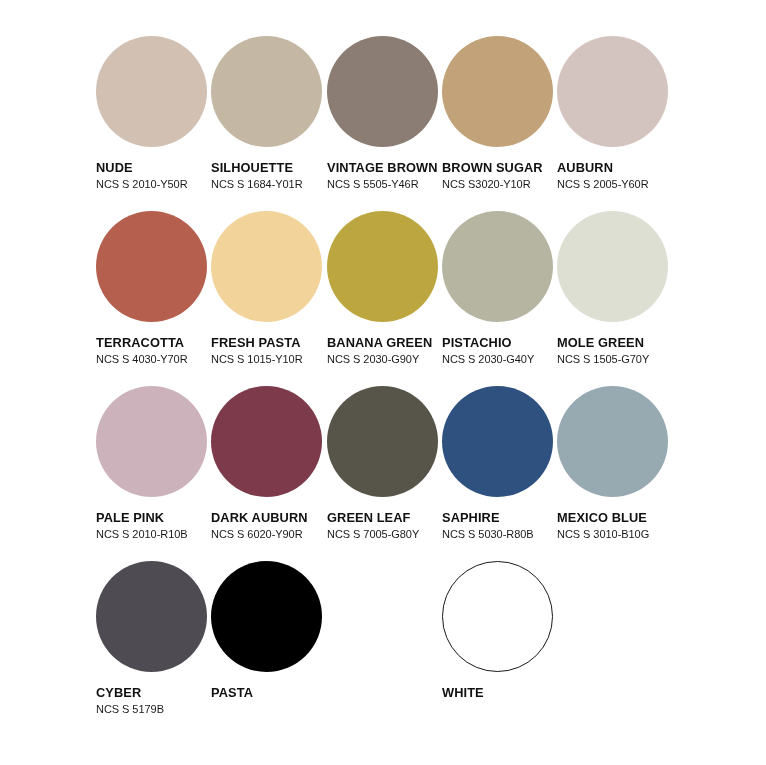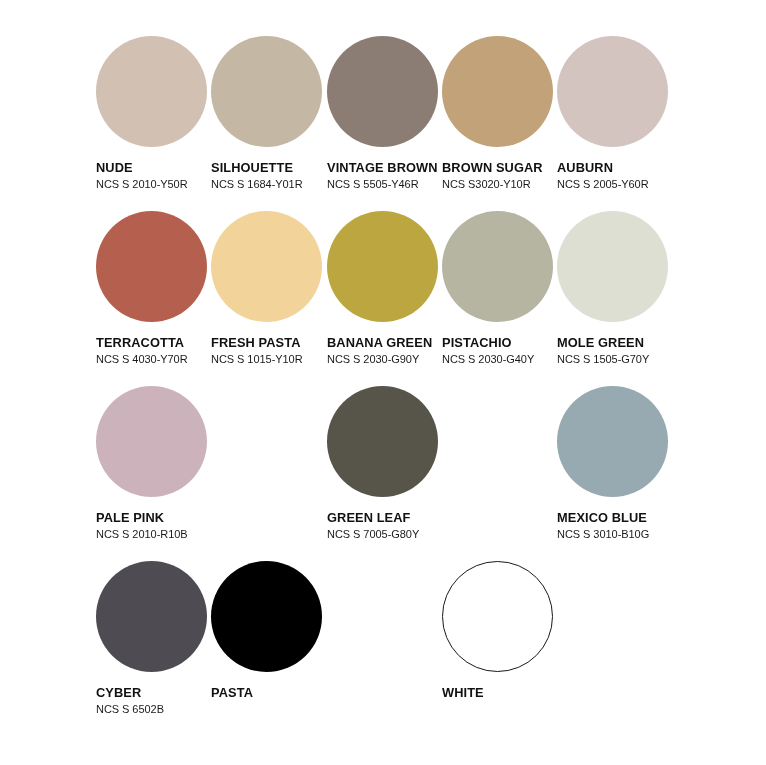--- a/index.html
+++ b/index.html
@@ -137,37 +137,47 @@
       <div class="swatch-code">NCS S 1505-G70Y</div>
     </div>
   </div>
 
   <div class="palette-row row-3">
     <div class="swatch-cell col-0">
       <div class="swatch-disc" style="background-color: rgb(204, 179, 187);"></div>
       <div class="swatch-name">PALE PINK</div>
       <div class="swatch-code">NCS S 2010-R10B</div>
     </div>
+    <div class="swatch-cell col-1">
+      <div class="swatch-disc" style="background-color: rgb(125, 58, 74);"></div>
+      <div class="swatch-name">DARK AUBURN</div>
+      <div class="swatch-code">NCS S 6020-Y90R</div>
+    </div>
     <div class="swatch-cell col-2">
       <div class="swatch-disc" style="background-color: rgb(87, 84, 73);"></div>
       <div class="swatch-name">GREEN LEAF</div>
       <div class="swatch-code">NCS S 7005-G80Y</div>
+    </div>
+    <div class="swatch-cell col-3">
+      <div class="swatch-disc" style="background-color: rgb(47, 81, 127);"></div>
+      <div class="swatch-name">SAPHIRE</div>
+      <div class="swatch-code">NCS S 5030-R80B</div>
     </div>
     <div class="swatch-cell col-4">
       <div class="swatch-disc" style="background-color: rgb(151, 170, 177);"></div>
       <div class="swatch-name">MEXICO BLUE</div>
       <div class="swatch-code">NCS S 3010-B10G</div>
     </div>
   </div>
 
   <div class="palette-row row-4">
     <div class="swatch-cell col-0">
       <div class="swatch-disc" style="background-color: rgb(78, 76, 82);"></div>
       <div class="swatch-name">CYBER</div>
-      <div class="swatch-code">NCS S 6502B</div>
+      <div class="swatch-code">NCS S 5179B</div>
     </div>
     <div class="swatch-cell col-1">
       <div class="swatch-disc" style="background-color: rgb(0, 0, 0);"></div>
       <div class="swatch-name">PASTA</div>
 
     </div>
     <div class="swatch-cell col-3">
       <div class="swatch-disc outlined" style="background-color: rgb(255, 255, 255);"></div>
       <div class="swatch-name">WHITE</div>
 

